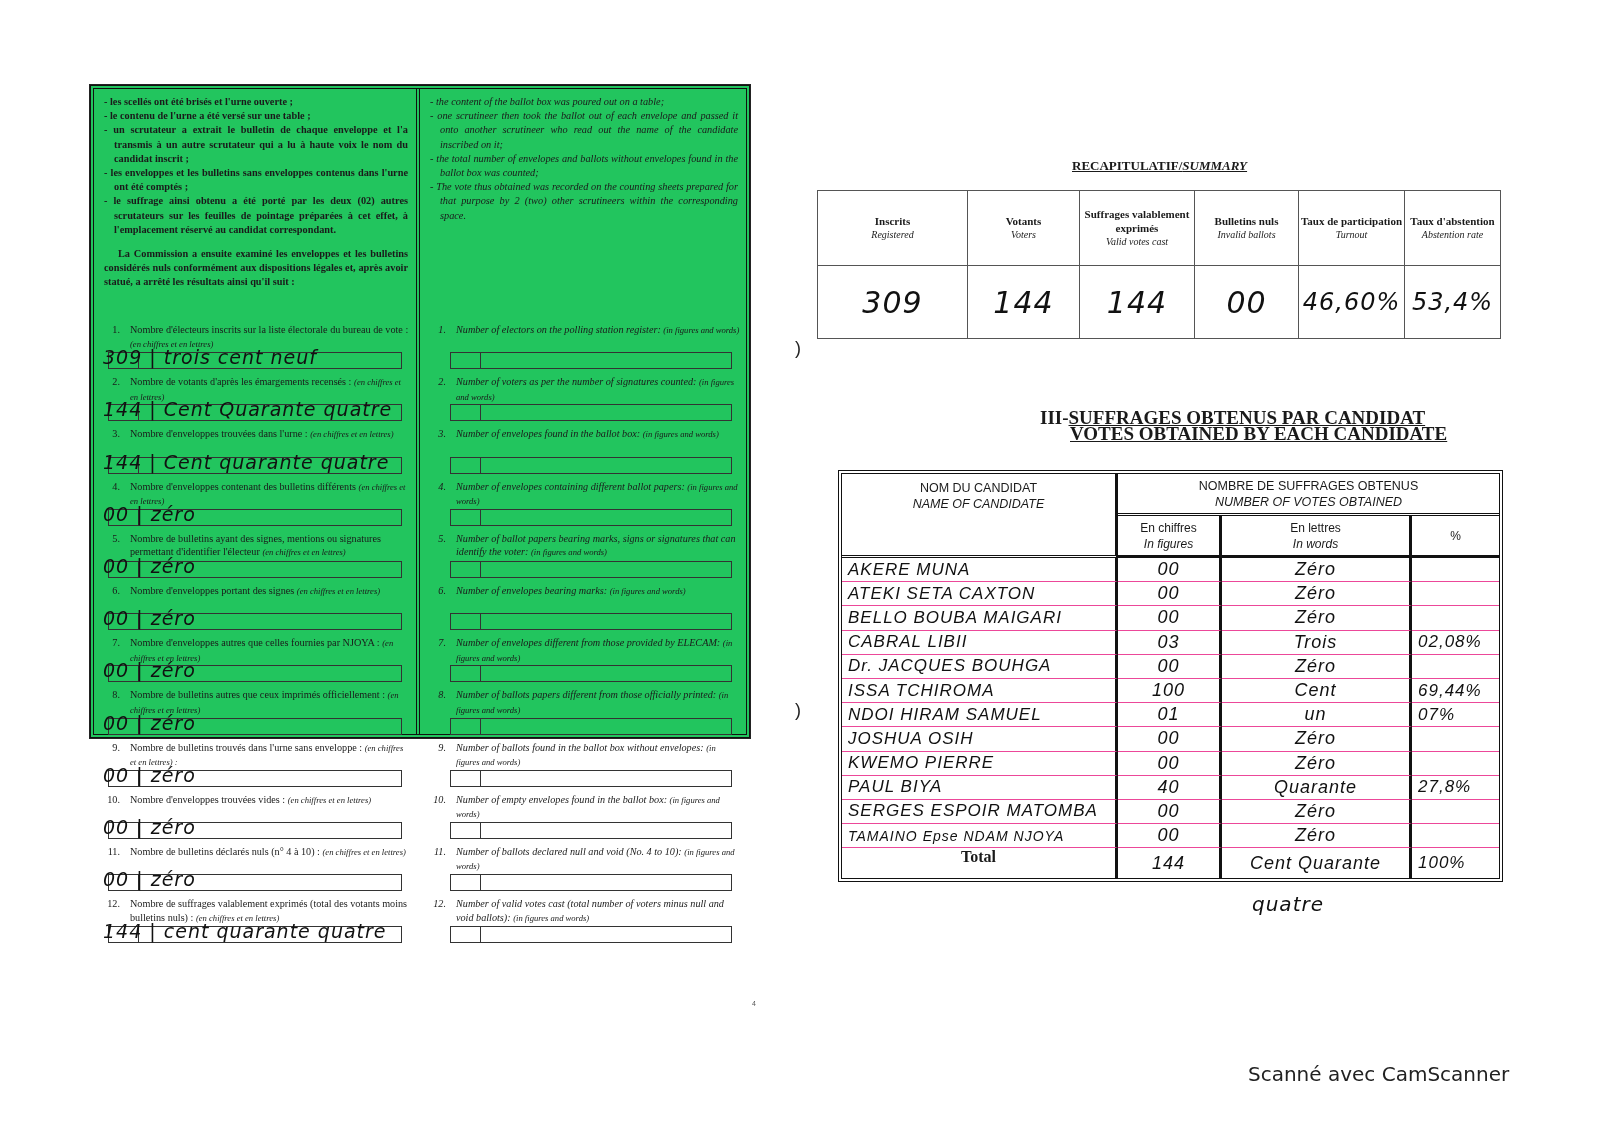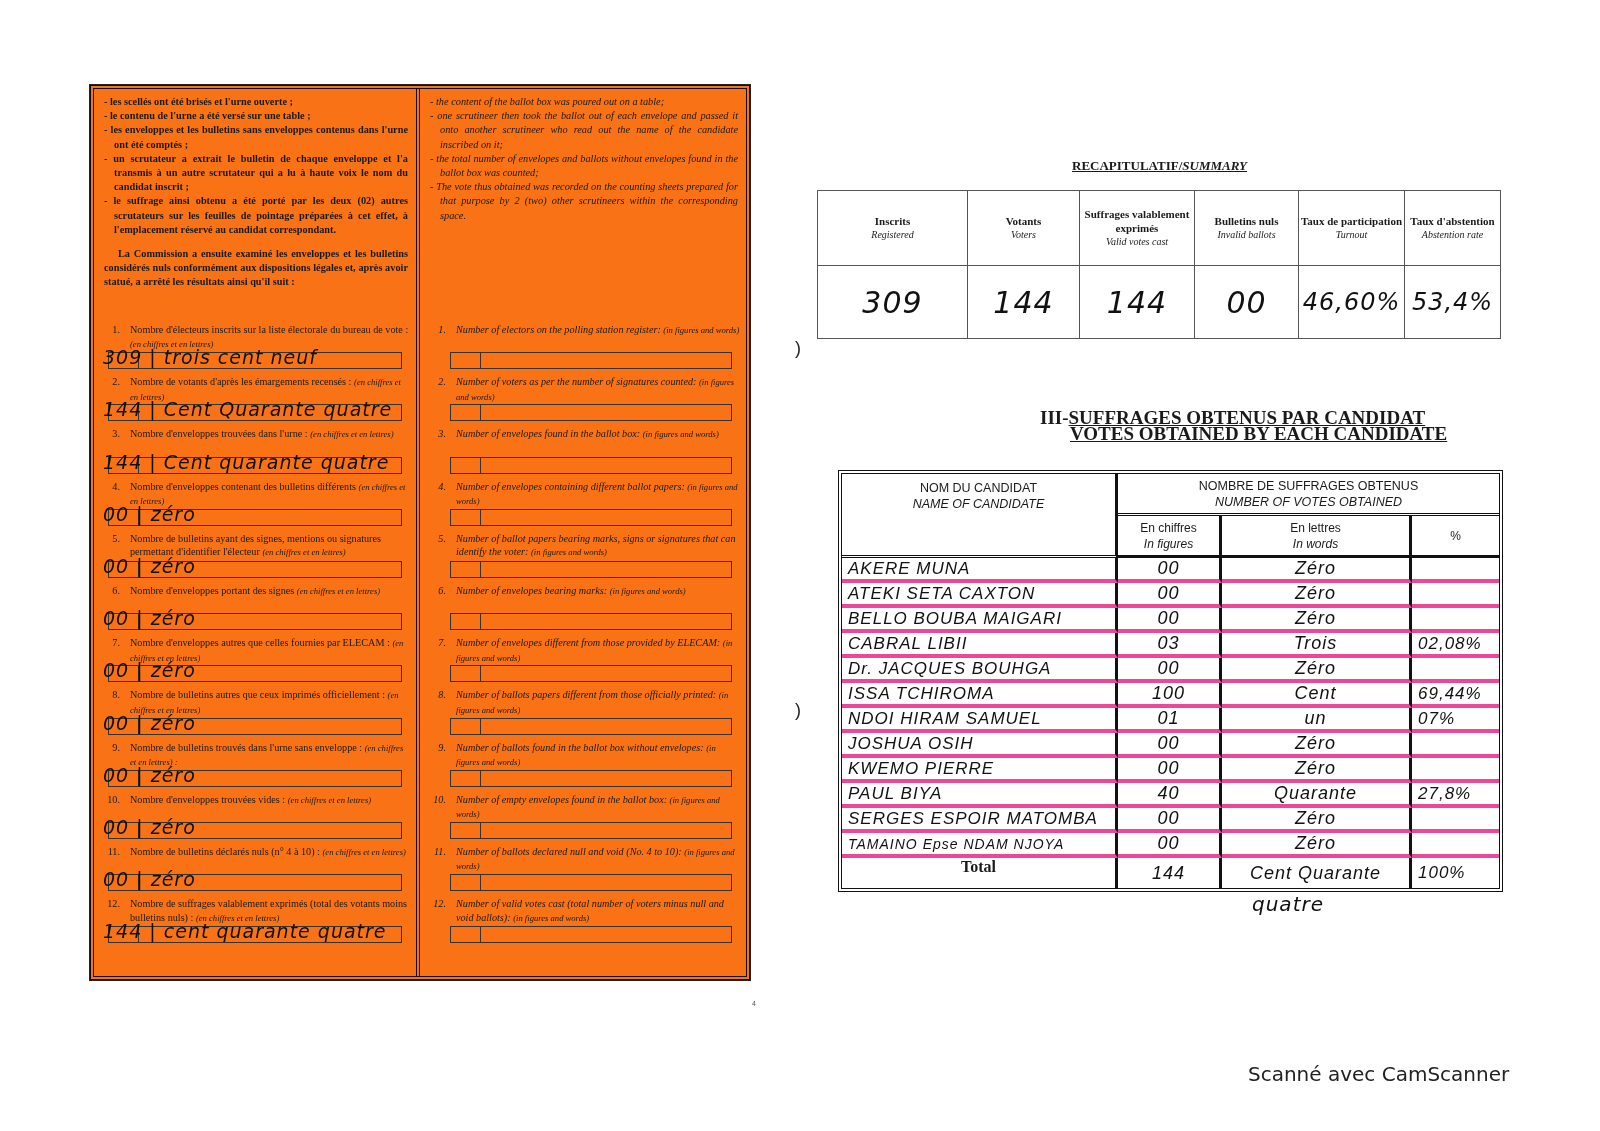--- a/index.html
+++ b/index.html
@@ -3,22 +3,22 @@
 <meta charset="utf-8">
 <style>
   * { box-sizing: border-box; margin: 0; padding: 0; }
   html, body { width: 1600px; height: 1131px; background: #ffffff; overflow: hidden; }
   body { position: relative; font-family: "Liberation Sans", sans-serif; color: #1a1a1a; }
 
   .hand { font-family: "DejaVu Sans", sans-serif; font-style: italic; color: #111; letter-spacing: 1px; }
 
   
   .form-box {
-    position: absolute; left: 90px; top: 85px; width: 660px; height: 895px;
-    border: 4px double #111; outline: 1px solid #222; background: #f97316;
+    position: absolute; left: 90px; top: 85px; width: 660px; height: 653px;
+    border: 4px double #111; outline: 1px solid #222; background: #22c55e;
     display: flex;
   }
   .col { position: relative; height: 100%; }
   .col-fr { width: 326px; border-right: 4px double #111; padding: 6px 8px 0 10px; }
   .col-en { flex: 1; padding: 6px 8px 0 10px; }
   .bullets { font-family: "Liberation Serif", serif; font-size: 10.3px; line-height: 14.2px; font-weight: bold; }
   .bullets.en { font-weight: normal; font-style: italic; }
   .bullets div { padding-left: 10px; text-indent: -10px; text-align: justify; }
   .intro { font-family: "Liberation Serif", serif; font-size: 10.3px; line-height: 14.2px; margin-top: 10px; text-align: justify; text-indent: 14px; font-weight: bold; }
   .intro.en { font-weight: normal; font-style: italic; }
@@ -46,43 +46,43 @@
   .votes-title { position: absolute; left: 1040px; top: 410px; font-family: "Liberation Serif", serif; font-weight: bold; font-size: 19px; line-height: 16px; }
   .votes-title .u { text-decoration: underline; }
   .votes-title .en { display: block; padding-left: 30px; text-decoration: underline; }
 
   .cand-table { position: absolute; left: 838px; top: 470px; width: 665px; border: 4px double #111; border-collapse: separate; border-spacing: 0; }
   .cand-table th, .cand-table td { border-right: 3px solid #111; font-family: "Liberation Sans", sans-serif; margin-top: 28px; }
   .cand-table th:last-child, .cand-table td:last-child { border-right: 0; }
   .cand-table .h1 th { height: 42px; font-size: 12.5px; line-height: 16px; font-weight: normal; text-align: center; border-bottom: 3px double #111; }
   .cand-table .h2 th { height: 42px; font-size: 12px; line-height: 16px; font-weight: normal; text-align: center; border-bottom: 3px solid #111; }
   .cand-table .en-i { font-style: italic; display: block; }
-  .cand-table td { height: 24.2px; border-bottom: 4px solid #ec4899; font-size: 18px; padding: 0 6px; white-space: nowrap; overflow: hidden; }
+  .cand-table td { height: 24.2px; border-bottom: 1px solid #ec4899; font-size: 18px; padding: 0 6px; white-space: nowrap; overflow: hidden; }
   .cand-table td.name { width: 276px; font-size: 17px; }
   .cand-table td.fig { width: 104px; text-align: center; }
   .cand-table td.words { width: 190px; text-align: center; }
   .cand-table td.pct { text-align: left; font-size: 17px; }
   .cand-table tr.total td { height: 30px; border-bottom: 0; }
   .cand-table tr.total td.name { text-align: center; font-family: "Liberation Serif", serif; font-weight: bold; font-style: normal; font-size: 16px; vertical-align: top; }
 
   .overflow-word { position: absolute; left: 1252px; top: 892px; font-size: 20px; }
   .margin-mark { position: absolute; font-size: 18px; color: #222; }
   .watermark { position: absolute; left: 1248px; top: 1062px; font-family: "DejaVu Sans", sans-serif; font-size: 20px; color: #222; }
   .page-num { position: absolute; left: 752px; top: 1000px; font-size: 7px; color: #555; }
 </style>
 </head>
 <body>
 
 <div class="form-box">
   <div class="col col-fr">
     <div class="bullets">
       <div>- les scellés ont été brisés et l'urne ouverte ;</div>
       <div>- le contenu de l'urne a été versé sur une table ;</div>
+      <div>- un scrutateur a extrait le bulletin de chaque enveloppe et l'a transmis à un autre scrutateur qui a lu à haute voix le nom du candidat inscrit ;</div>
       <div>- les enveloppes et les bulletins sans enveloppes contenus dans l'urne ont été comptés ;</div>
-      <div>- un scrutateur a extrait le bulletin de chaque enveloppe et l'a transmis à un autre scrutateur qui a lu à haute voix le nom du candidat inscrit ;</div>
       <div>- le suffrage ainsi obtenu a été porté par les deux (02) autres scrutateurs sur les feuilles de pointage préparées à cet effet, à l'emplacement réservé au candidat correspondant.</div>
     </div>
     <p class="intro">La Commission a ensuite examiné les enveloppes et les bulletins considérés nuls conformément aux dispositions légales et, après avoir statué, a arrêté les résultats ainsi qu'il suit :</p>
 
     <div class="items">
       <div class="item">
           <div class="item-q"><span class="num">1.</span><span>Nombre d'électeurs inscrits sur la liste électorale du bureau de vote :</span> <span class="hint">(en chiffres et en lettres)</span></div>
           <div class="answer-box">
             <div class="fig"></div>
             <span class="hand">309 | trois cent neuf</span>
@@ -117,21 +117,21 @@
           </div>
         </div>
       <div class="item">
           <div class="item-q"><span class="num">6.</span><span>Nombre d'enveloppes portant des signes</span> <span class="hint">(en chiffres et en lettres)</span></div>
           <div class="answer-box">
             <div class="fig"></div>
             <span class="hand">00 | zéro</span>
           </div>
         </div>
       <div class="item">
-          <div class="item-q"><span class="num">7.</span><span>Nombre d'enveloppes autres que celles fournies par ELECAM :</span> <span class="hint">(en chiffres et en lettres)</span></div>
+          <div class="item-q"><span class="num">7.</span><span>Nombre d'enveloppes autres que celles fournies par NJOYA :</span> <span class="hint">(en chiffres et en lettres)</span></div>
           <div class="answer-box">
             <div class="fig"></div>
             <span class="hand">00 | zéro</span>
           </div>
         </div>
       <div class="item">
           <div class="item-q"><span class="num">8.</span><span>Nombre de bulletins autres que ceux imprimés officiellement :</span> <span class="hint">(en chiffres et en lettres)</span></div>
           <div class="answer-box">
             <div class="fig"></div>
             <span class="hand">00 | zéro</span>

